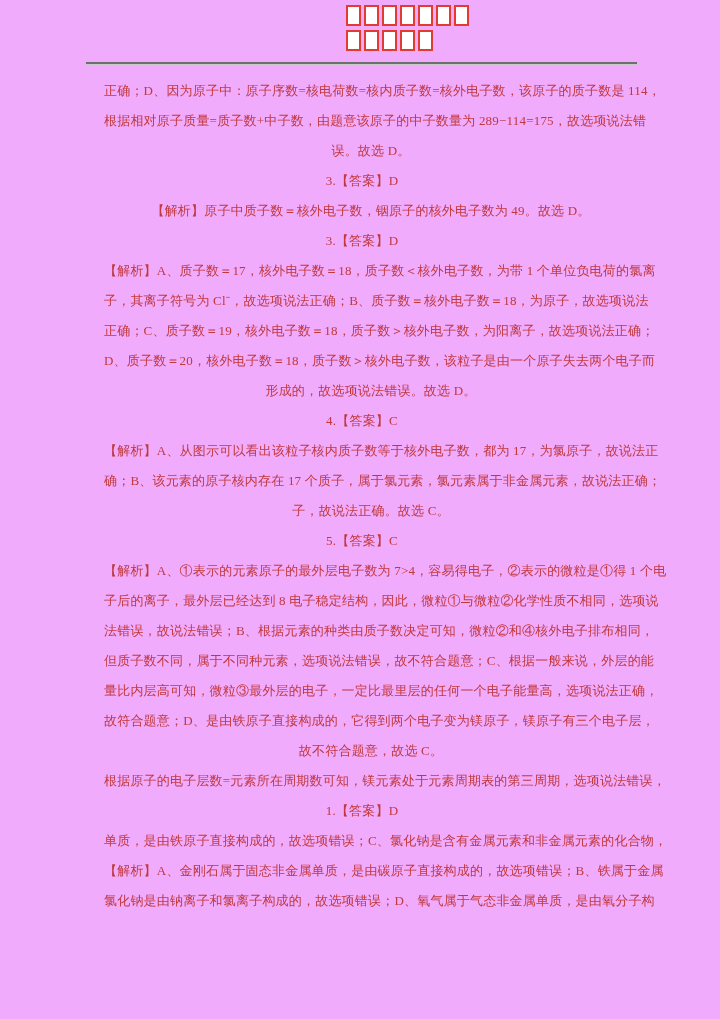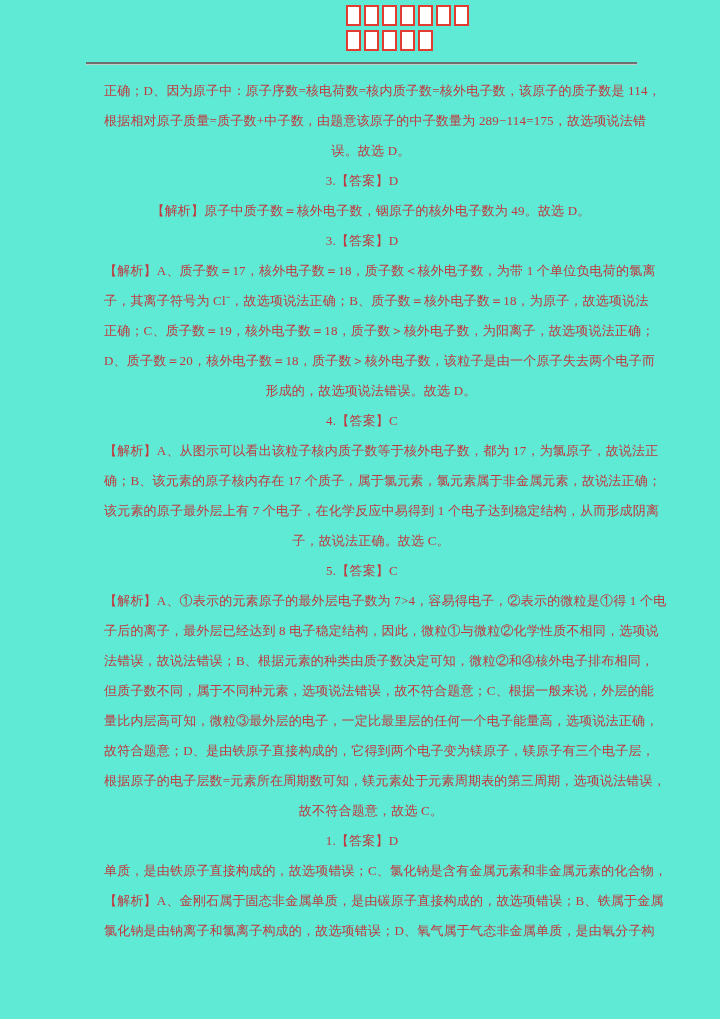--- a/index.html
+++ b/index.html
@@ -1,20 +1,20 @@
 <!DOCTYPE html>
 <html><head>
 <meta charset="utf-8">
 <style>
   html,body { margin:0; padding:0; background:#ffffff; }
   body { font-family:"Liberation Serif", serif; }
   .page {
     position:relative;
     width:720px; height:1019px;
-    background:#5eead4;
+    background:#f0abfc;
     overflow:hidden;
   }
   
   .tofu-rows { position:absolute; left:346px; top:5px; }
   .tofu-row { display:flex; gap:3px; margin-bottom:4px; }
   .tofu {
     width:15px; height:21px;
     border:2px solid #e23b31;
     background:#ffffff;
     box-sizing:border-box;
@@ -73,29 +73,28 @@
       <div class="line indent">【解析】原子中质子数＝核外电子数，铟原子的核外电子数为 49。故选 D。</div>
       <div class="line">3.【答案】D</div>
       <div class="line indent just">【解析】A、质子数＝17，核外电子数＝18，质子数＜核外电子数，为带 1 个单位负电荷的氯离</div>
       <div class="line indent just">子，其离子符号为 Cl⁻，故选项说法正确；B、质子数＝核外电子数＝18，为原子，故选项说法</div>
       <div class="line indent just">正确；C、质子数＝19，核外电子数＝18，质子数＞核外电子数，为阳离子，故选项说法正确；</div>
       <div class="line indent just">D、质子数＝20，核外电子数＝18，质子数＞核外电子数，该粒子是由一个原子失去两个电子而</div>
       <div class="line indent">形成的，故选项说法错误。故选 D。</div>
       <div class="line">4.【答案】C</div>
       <div class="line indent just">【解析】A、从图示可以看出该粒子核内质子数等于核外电子数，都为 17，为氯原子，故说法正</div>
       <div class="line indent just">确；B、该元素的原子核内存在 17 个质子，属于氯元素，氯元素属于非金属元素，故说法正确；</div>
-      <div class="line indent just">该元素的原子最外层上有 7 个电子，在化学反应中易得到 1 个电子达到稳定结构，从而形成阴离</div>
       <div class="line indent">子，故说法正确。故选 C。</div>
       <div class="line">5.【答案】C</div>
       <div class="line indent just">【解析】A、①表示的元素原子的最外层电子数为 7&gt;4，容易得电子，②表示的微粒是①得 1 个电</div>
       <div class="line indent just">子后的离子，最外层已经达到 8 电子稳定结构，因此，微粒①与微粒②化学性质不相同，选项说</div>
       <div class="line indent just">法错误，故说法错误；B、根据元素的种类由质子数决定可知，微粒②和④核外电子排布相同，</div>
       <div class="line indent just">但质子数不同，属于不同种元素，选项说法错误，故不符合题意；C、根据一般来说，外层的能</div>
       <div class="line indent just">量比内层高可知，微粒③最外层的电子，一定比最里层的任何一个电子能量高，选项说法正确，</div>
       <div class="line indent just">故符合题意；D、是由铁原子直接构成的，它得到两个电子变为镁原子，镁原子有三个电子层，</div>
+      <div class="line indent">故不符合题意，故选 C。</div>
       <div class="line indent just">根据原子的电子层数=元素所在周期数可知，镁元素处于元素周期表的第三周期，选项说法错误，</div>
-      <div class="line indent">故不符合题意，故选 C。</div>
       <div class="line">1.【答案】D</div>
       <div class="line indent just">单质，是由铁原子直接构成的，故选项错误；C、氯化钠是含有金属元素和非金属元素的化合物，</div>
       <div class="line indent just">【解析】A、金刚石属于固态非金属单质，是由碳原子直接构成的，故选项错误；B、铁属于金属</div>
       <div class="line indent just">氯化钠是由钠离子和氯离子构成的，故选项错误；D、氧气属于气态非金属单质，是由氧分子构</div>
     </div>
 </div>
 
 </body></html>

